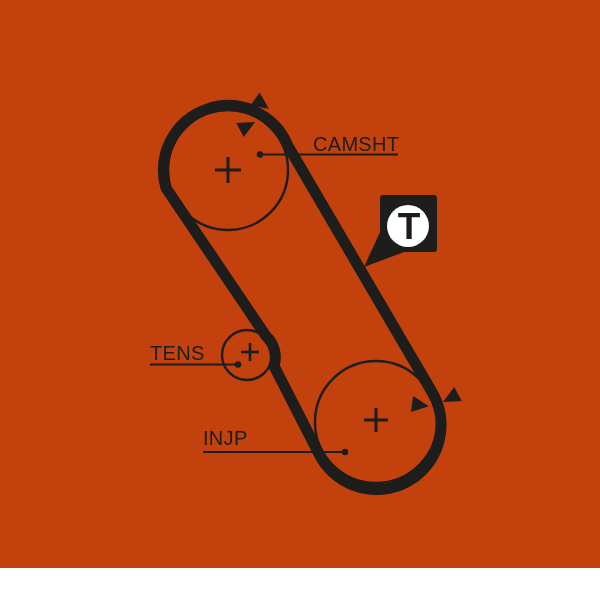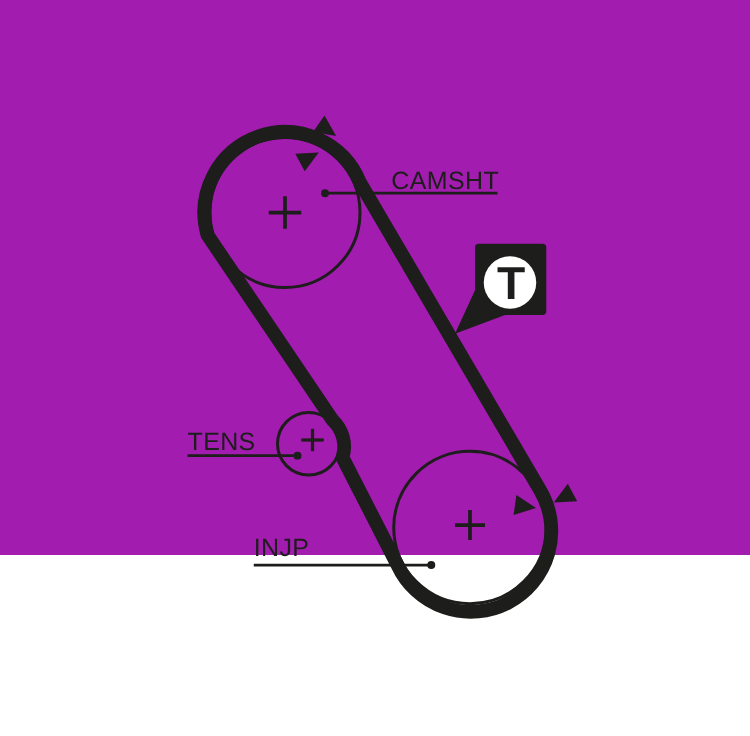--- a/index.html
+++ b/index.html
@@ -7,22 +7,22 @@
     padding: 0;
     background: #ffffff;
     width: 600px;
     height: 589px;
     overflow: hidden;
     font-family: "Liberation Sans", sans-serif;
   }
   .stage {
     position: relative;
     width: 600px;
-    height: 444px;
-    background: #a21caf;
+    height: 568px;
+    background: #c2410c;
   }
   svg { display: block; }
   .pulley {
     fill: none;
     stroke: #1d1d1b;
     stroke-width: 2.4;
   }
   .belt {
     fill: none;
     stroke: #1d1d1b;

